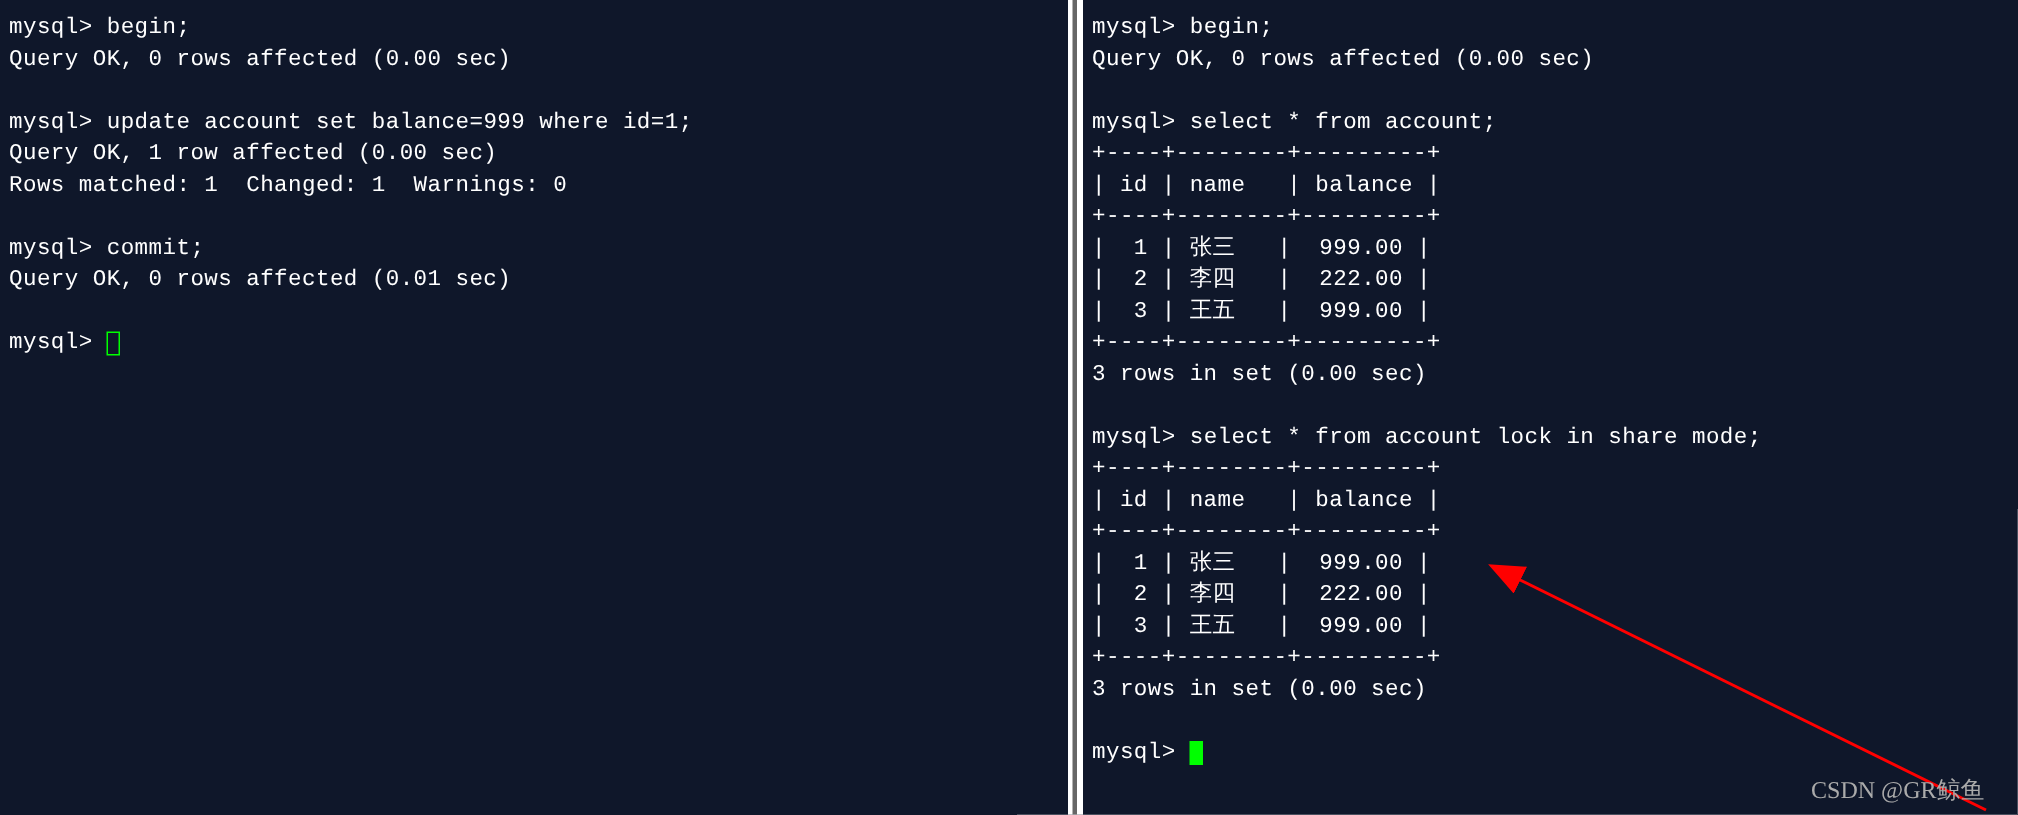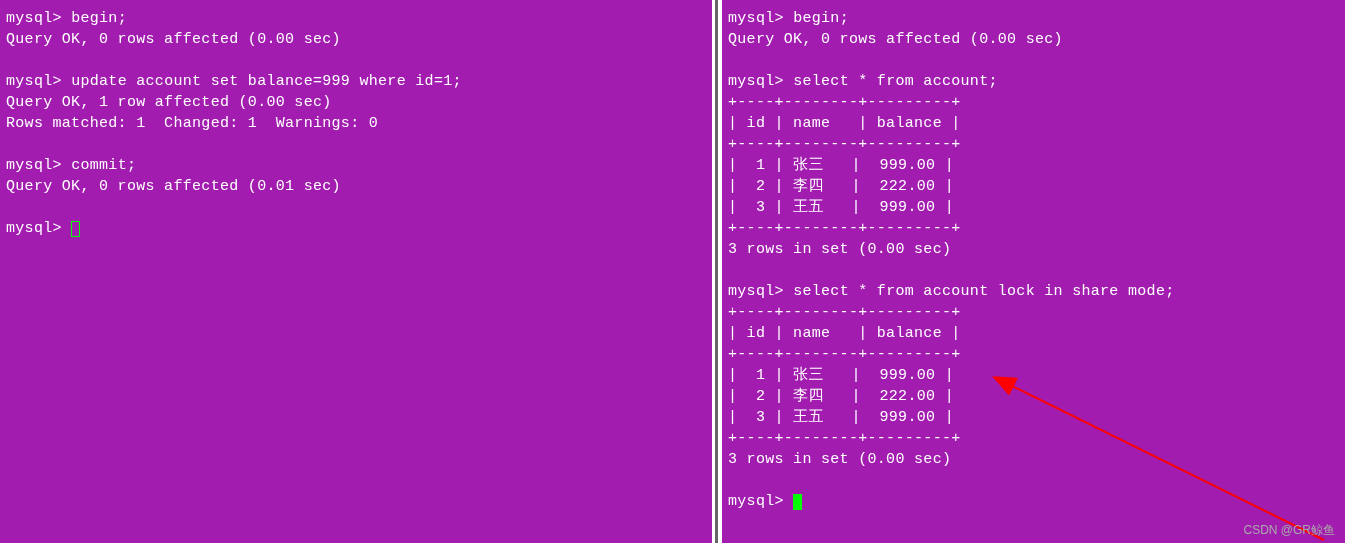--- a/index.html
+++ b/index.html
@@ -18,21 +18,21 @@
       overflow: hidden;
       position: relative;
     }
     .container {
       display: flex;
       width: 100%;
       height: 100%;
       position: relative;
     }
     .terminal {
-      background: #a21caf;
+      background: #0f172a;
       padding: 8px 6px;
       white-space: pre;
       font-family: "Courier New", monospace;
       font-size: 15px;
       letter-spacing: 0.3px;
     }
     .terminal.left {
       width: 712px;
       height: 543px;
     }
@@ -71,24 +71,24 @@
       vertical-align: text-bottom;
     }
     .arrow-svg {
       position: absolute;
       pointer-events: none;
       z-index: 10;
     }
     .watermark {
       position: absolute;
       bottom: 4px;
-      right: 10px;
+      right: 22px;
       color: #aaa;
-      font-size: 12px;
-      font-family: Liberation Sans, sans-serif;
+      font-size: 16px;
+      font-family: Liberation Serif, serif;
       z-index: 20;
     }
   </style>
 </head>
 <body>
 
 <div class="container">
   <div class="terminal left" id="term-left"><div><span class="prompt">mysql&gt; </span><span>begin;</span></div><div>Query OK, 0 rows affected (0.00 sec)</div><div>&nbsp;</div><div><span class="prompt">mysql&gt; </span><span>update account set balance=999 where id=1;</span></div><div>Query OK, 1 row affected (0.00 sec)</div><div>Rows matched: 1  Changed: 1  Warnings: 0</div><div>&nbsp;</div><div><span class="prompt">mysql&gt; </span><span>commit;</span></div><div>Query OK, 0 rows affected (0.01 sec)</div><div>&nbsp;</div><div><span class="prompt">mysql&gt; </span><span class="cursor-hollow"></span></div></div>
   <div class="divider"></div>
   <div class="terminal right" id="term-right"><div><span class="prompt">mysql&gt; </span><span>begin;</span></div><div>Query OK, 0 rows affected (0.00 sec)</div><div>&nbsp;</div><div><span class="prompt">mysql&gt; </span><span>select * from account;</span></div><div>+----+--------+---------+</div><div>| id | name   | balance |</div><div>+----+--------+---------+</div><div>|  1 | 张三   |  999.00 |</div><div>|  2 | 李四   |  222.00 |</div><div>|  3 | 王五   |  999.00 |</div><div>+----+--------+---------+</div><div>3 rows in set (0.00 sec)</div><div>&nbsp;</div><div><span class="prompt">mysql&gt; </span><span>select * from account lock in share mode;</span></div><div>+----+--------+---------+</div><div>| id | name   | balance |</div><div>+----+--------+---------+</div><div>|  1 | 张三   |  999.00 |</div><div>|  2 | 李四   |  222.00 |</div><div>|  3 | 王五   |  999.00 |</div><div>+----+--------+---------+</div><div>3 rows in set (0.00 sec)</div><div>&nbsp;</div><div><span class="prompt">mysql&gt; </span><span class="cursor-solid"></span></div></div>

